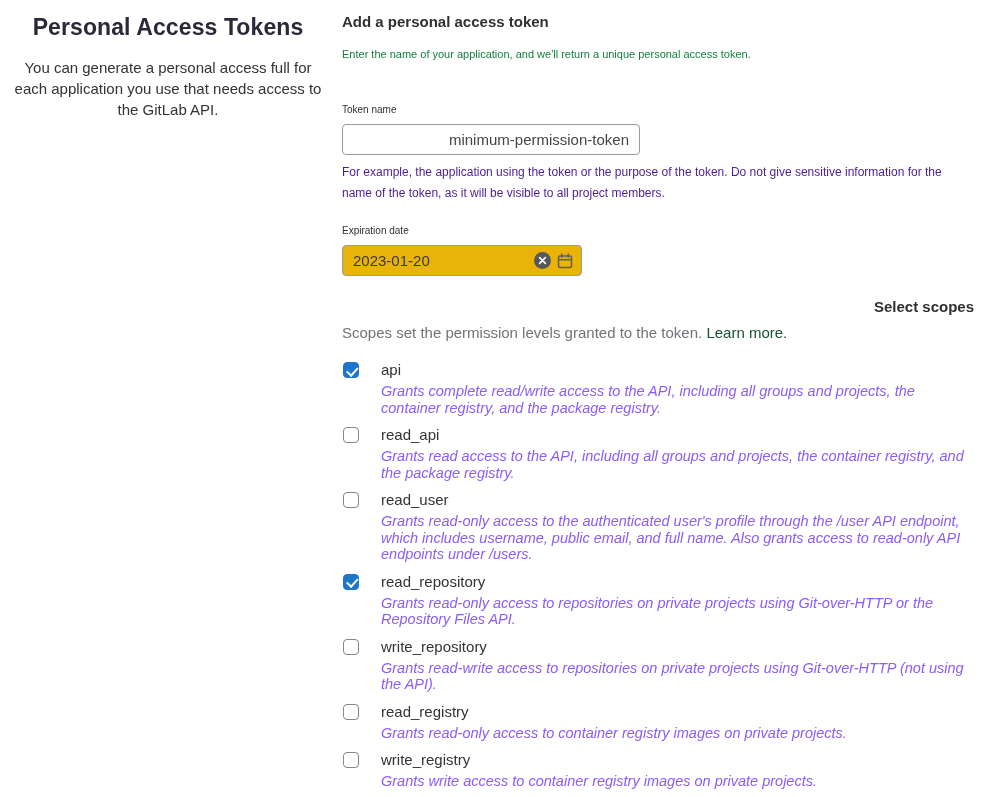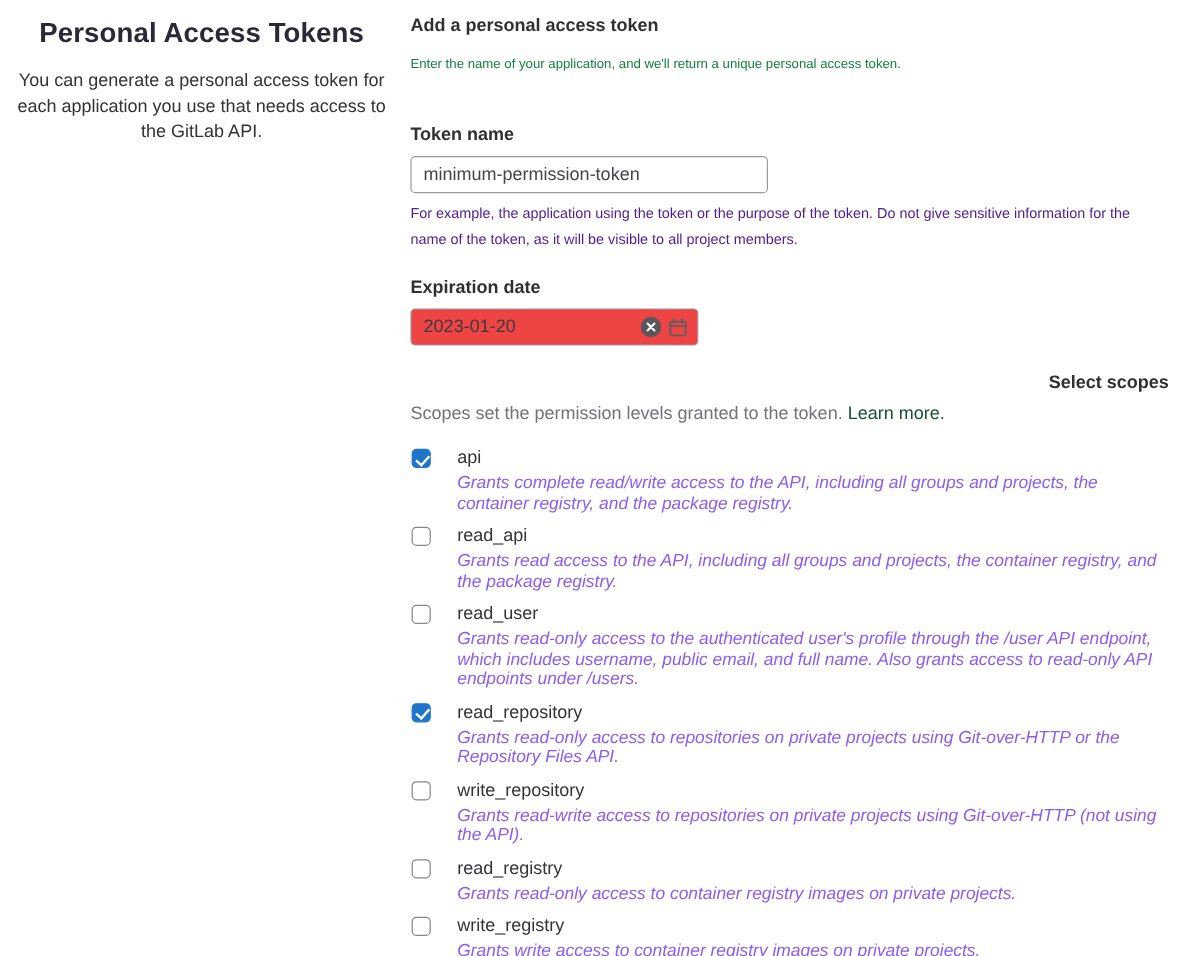--- a/index.html
+++ b/index.html
@@ -37,53 +37,54 @@
     margin: 1px 0 14px 0;
   }
   .intro {
     font-size: 11px;
     line-height: 20px;
     color: #15803d;
     margin-bottom: 40px;
   }
   .field-label {
     display: block;
-    font-size: 15px;
-    font-weight: 700;
+    font-size: 10px;
+    font-weight: 400;
     color: #303030;
     margin-bottom: 9px;
   }
   .text-input {
     width: 298px;
     height: 31px;
     border: 1px solid #9b9a9f;
     border-radius: 4px;
     padding: 12px 10px;
     font-family: "Liberation Sans", "DejaVu Sans", sans-serif;
     font-size: 15px;
     color: #444449;
     outline: none;
     background: #fff;
+    text-align: right;
   }
   .help-text {
     font-size: 12px;
     line-height: 21px;
     color: #4c1d95;
     margin: 7px 0 21px 0;
   }
   .date-wrap {
     width: 240px;
     height: 31px;
     border: 1px solid #9b9a9f;
     border-radius: 4px;
     display: flex;
     align-items: center;
     padding: 0 8px 0 10px;
     margin-bottom: 22px;
-    background: #ef4444;
+    background: #eab308;
   }
   .date-input {
     border: none;
     outline: none;
     flex: 1 1 auto;
     min-width: 0;
     font-family: "Liberation Sans", "DejaVu Sans", sans-serif;
     font-size: 15px;
     color: #3a3a3f;
     background: transparent;
@@ -153,21 +154,21 @@
     font-style: italic;
   }
 </style>
 </head>
 <body>
 
 <div class="page">
 
   <div class="left-col">
     <h1 class="page-title">Personal Access Tokens</h1>
-    <p>You can generate a personal access token for each application you use that needs access to the GitLab API.</p>
+    <p>You can generate a personal access full for each application you use that needs access to the GitLab API.</p>
   </div>
 
   <div class="right-col">
 
     <h2 class="section-heading">Add a personal access token</h2>
     <p class="intro">Enter the name of your application, and we'll return a unique personal access token.</p>
 
     <label class="field-label">Token name</label>
     <input type="text" class="text-input" value="minimum-permission-token" style="">
     <p class="help-text">For example, the application using the token or the purpose of the token. Do not give sensitive information for the name of the token, as it will be visible to all project members.</p>

